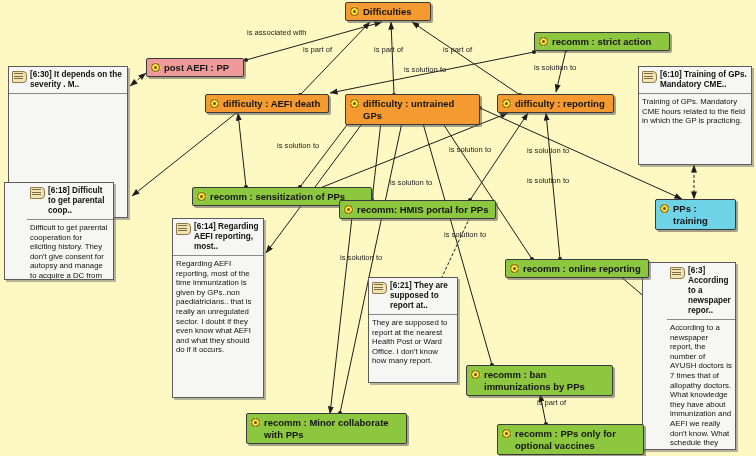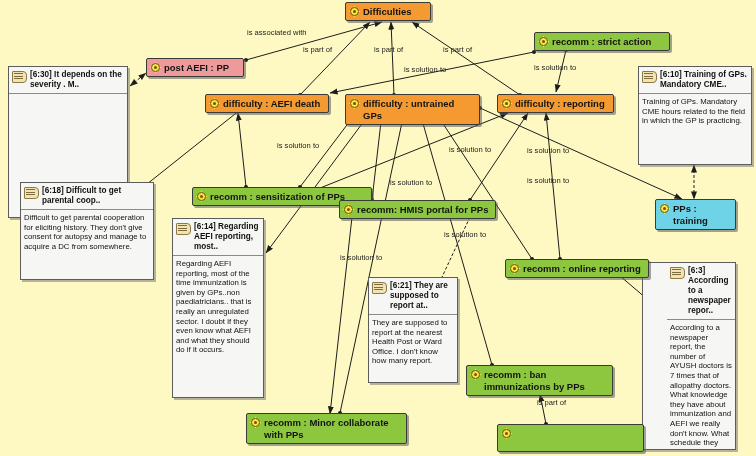--- a/index.html
+++ b/index.html
@@ -293,20 +293,21 @@
           <b></b>
           <i></i>
         </span>
         <span class="lbl">recomm : Minor collaborate with PPs</span>
       </div>
       <div class="node green" style="left: 497px; top: 424px; width: 147px; min-height: 28px;">
         <span class="sun">
           <b></b>
           <i></i>
         </span>
+        <span class="lbl">recomm : PPs only for optional vaccines</span>
       </div>
     </div>
 
   <div id="memo-layer">
       <div class="memo" style="left: 8px; top: 46px; width: 120px; height: 152px; margin-top: 20px;">
         <div class="memo-head">
           <span class="scroll-ico">
             <s></s>
             <u></u>
           </span>
@@ -316,21 +317,21 @@
       <div class="memo" style="left: 638px; top: 66px; width: 114px; height: 99px;">
         <div class="memo-head">
           <span class="scroll-ico">
             <s></s>
             <u></u>
           </span>
           <span>[6:10] Training of GPs. Mandatory CME..</span>
         </div>
         <div class="memo-body">Training of GPs. Mandatory CME hours related to the field in which the GP is practicing.</div>
       </div>
-      <div class="memo" style="left: 20px; top: 182px; width: 134px; height: 98px;">
+      <div class="memo" style="left: 4px; top: 182px; width: 110px; height: 98px; padding-left: 22px;">
         <div class="memo-head">
           <span class="scroll-ico">
             <s></s>
             <u></u>
           </span>
           <span>[6:18] Difficult to get parental coop..</span>
         </div>
         <div class="memo-body">Difficult to get parental cooperation for eliciting history. They don't give consent for autopsy and manage to acquire a DC from somewhere.</div>
       </div>
       <div class="memo" style="left: 172px; top: 218px; width: 92px; height: 180px;">

